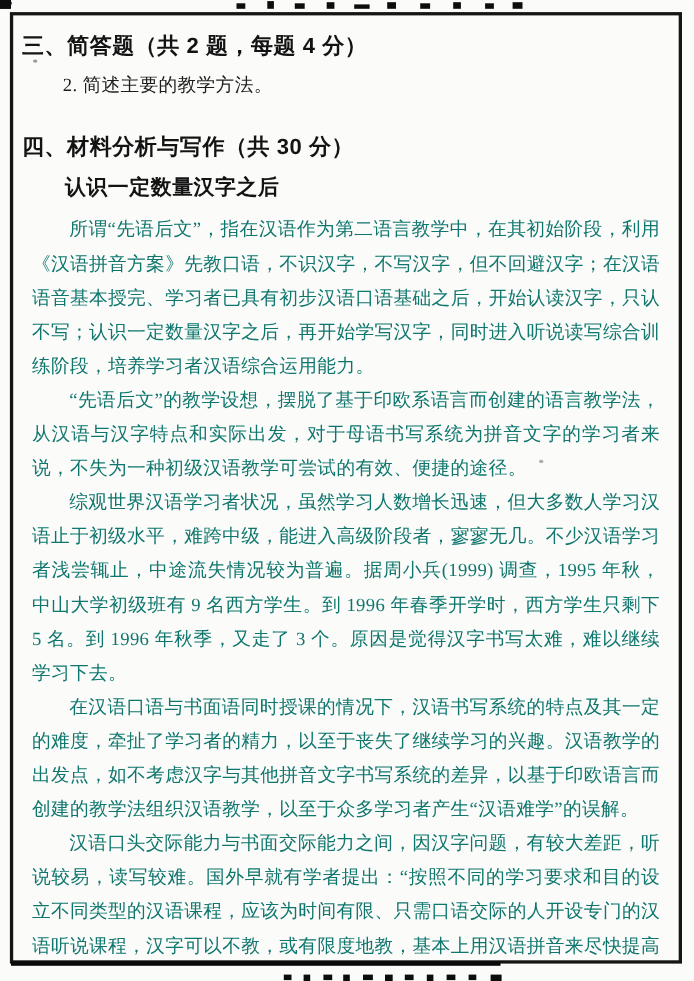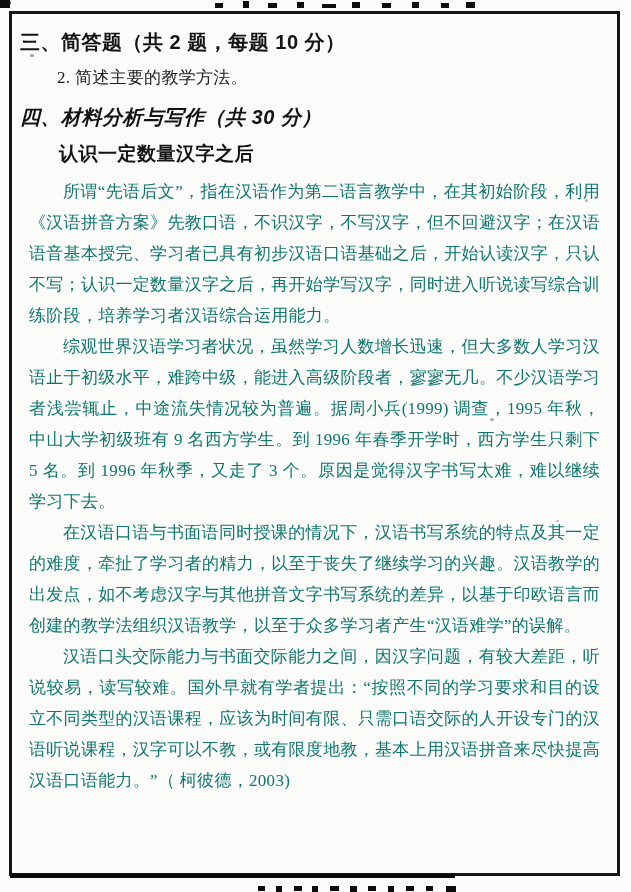--- a/index.html
+++ b/index.html
@@ -30,21 +30,21 @@
 
   .sec-title {
     margin: 6px 0 0 0;
     font-family: "Liberation Sans", "DejaVu Sans", sans-serif;
     font-weight: bold;
     font-size: 20px;
     line-height: 28px;
     color: #131313;
     letter-spacing: 0.5px;
   }
-  .sec-title.second { margin-top: 11px; font-style: italic; }
+  .sec-title.second { margin-top: 28px; }
 
   .item {
     margin: 8px 0 0 37px;
     font-size: 17px;
     line-height: 28px;
     letter-spacing: 0.3px;
   }
 
   .instruction {
     margin: 10px 0 0 39px;
@@ -131,31 +131,32 @@
       <i></i>
       <i></i>
       <i></i>
       <i></i>
       <i></i>
   </div>
 
   <div class="frame">
     <div class="content">
 
-      <h2 class="sec-title">三、简答题（共 2 题，每题 10 分）</h2>
+      <h2 class="sec-title">三、简答题（共 2 题，每题 4 分）</h2>
 
       <p class="item">2. 简述主要的教学方法。</p>
 
 
       <h2 class="sec-title second">四、材料分析与写作（共 30 分）</h2>
 
       <p class="instruction">认识一定数量汉字之后</p>
 
       <div class="material">
         <p>所谓“先语后文”，指在汉语作为第二语言教学中，在其初始阶段，利用《汉语拼音方案》先教口语，不识汉字，不写汉字，但不回避汉字；在汉语语音基本授完、学习者已具有初步汉语口语基础之后，开始认读汉字，只认不写；认识一定数量汉字之后，再开始学写汉字，同时进入听说读写综合训练阶段，培养学习者汉语综合运用能力。</p>
+        <p>“先语后文”的教学设想，摆脱了基于印欧系语言而创建的语言教学法，从汉语与汉字特点和实际出发，对于母语书写系统为拼音文字的学习者来说，不失为一种初级汉语教学可尝试的有效、便捷的途径。</p>
         <p>综观世界汉语学习者状况，虽然学习人数增长迅速，但大多数人学习汉语止于初级水平，难跨中级，能进入高级阶段者，寥寥无几。不少汉语学习者浅尝辄止，中途流失情况较为普遍。据周小兵(1999) 调查，1995 年秋，中山大学初级班有 9 名西方学生。到 1996 年春季开学时，西方学生只剩下 5 名。到 1996 年秋季，又走了 3 个。原因是觉得汉字书写太难，难以继续学习下去。</p>
         <p>在汉语口语与书面语同时授课的情况下，汉语书写系统的特点及其一定的难度，牵扯了学习者的精力，以至于丧失了继续学习的兴趣。汉语教学的出发点，如不考虑汉字与其他拼音文字书写系统的差异，以基于印欧语言而创建的教学法组织汉语教学，以至于众多学习者产生“汉语难学”的误解。</p>
         <p>汉语口头交际能力与书面交际能力之间，因汉字问题，有较大差距，听说较易，读写较难。国外早就有学者提出：“按照不同的学习要求和目的设立不同类型的汉语课程，应该为时间有限、只需口语交际的人开设专门的汉语听说课程，汉字可以不教，或有限度地教，基本上用汉语拼音来尽快提高汉语口语能力。”（ 柯彼德，2003)</p>
       </div>
 
     </div>
   </div>
 
   <div class="smear-bottom"></div>
 

